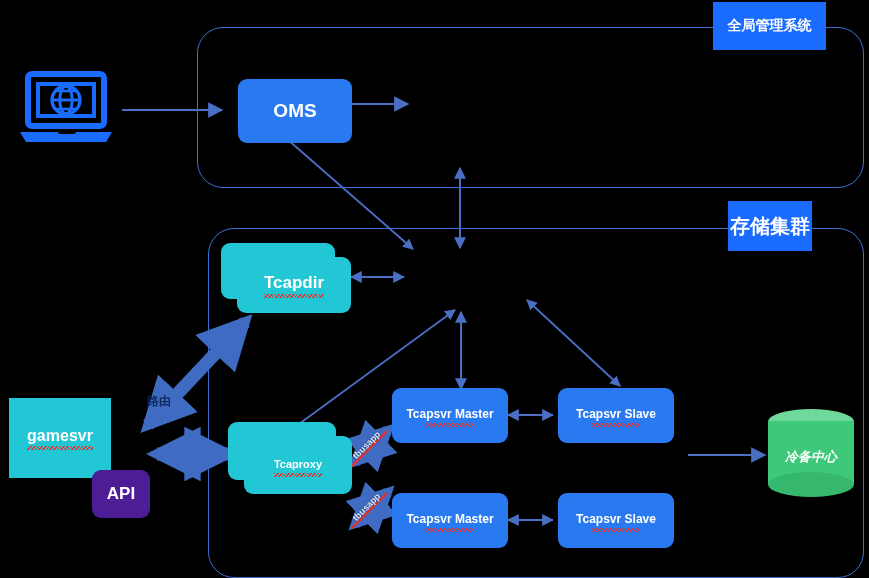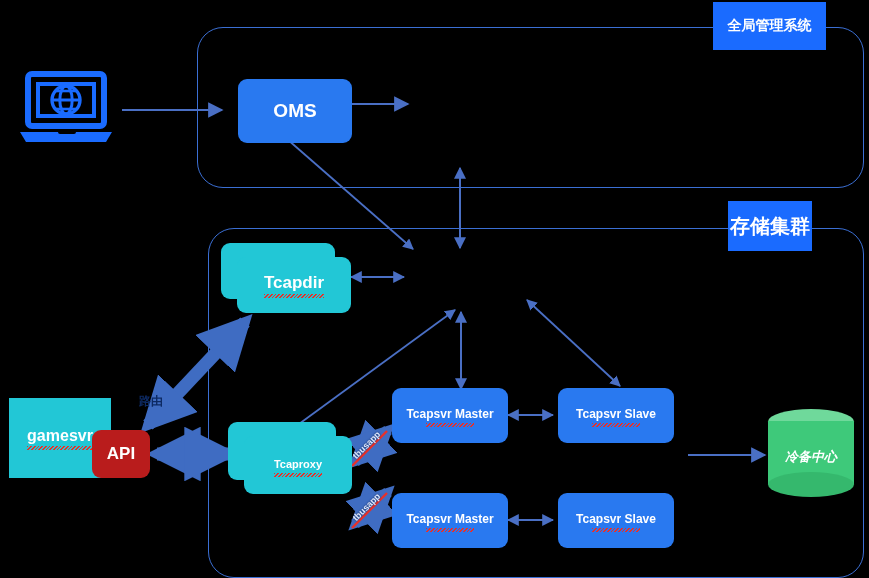--- a/index.html
+++ b/index.html
@@ -16,21 +16,21 @@
 
   
   .rbox{
     border-radius:9px;
     display:flex;align-items:center;justify-content:center;
     color:#fff;font-weight:bold;text-align:center;
     line-height:1.15;
   }
   .blue{background:#2979f0;}
   .cyan{background:#22c7d6;}
-  .green{background:#b91c1c;}
+  .green{background:#4c1d95;margin-top:40px;}
 
   
   .stack{position:absolute;z-index:3;}
   .stack .back{
     position:absolute;left:0;top:0;border-radius:9px;
   }
   .stack .front{
     position:absolute;border-radius:9px;
     display:flex;align-items:center;justify-content:center;
     color:#fff;font-weight:bold;
@@ -75,20 +75,21 @@
   
   .rotlbl{
     position:absolute;z-index:5;color:#dfe8ff;font-weight:bold;
     font-size:9px;white-space:nowrap;transform-origin:center center;
     text-shadow:0 0 2px #12264d;
   }
 
   .routelbl{
     position:absolute;z-index:5;color:#0d2a63;font-weight:bold;font-size:12px;
     white-space:nowrap;
+    margin-left:8px;
   }
 </style>
 </head>
 <body>
 
 <div id="stage">
 
   <div class="frame" style="left:197px;top:27px;width:665px;height:159px;"></div>
   <div class="frame" style="left:208px;top:228px;width:654px;height:348px;"></div>
 

